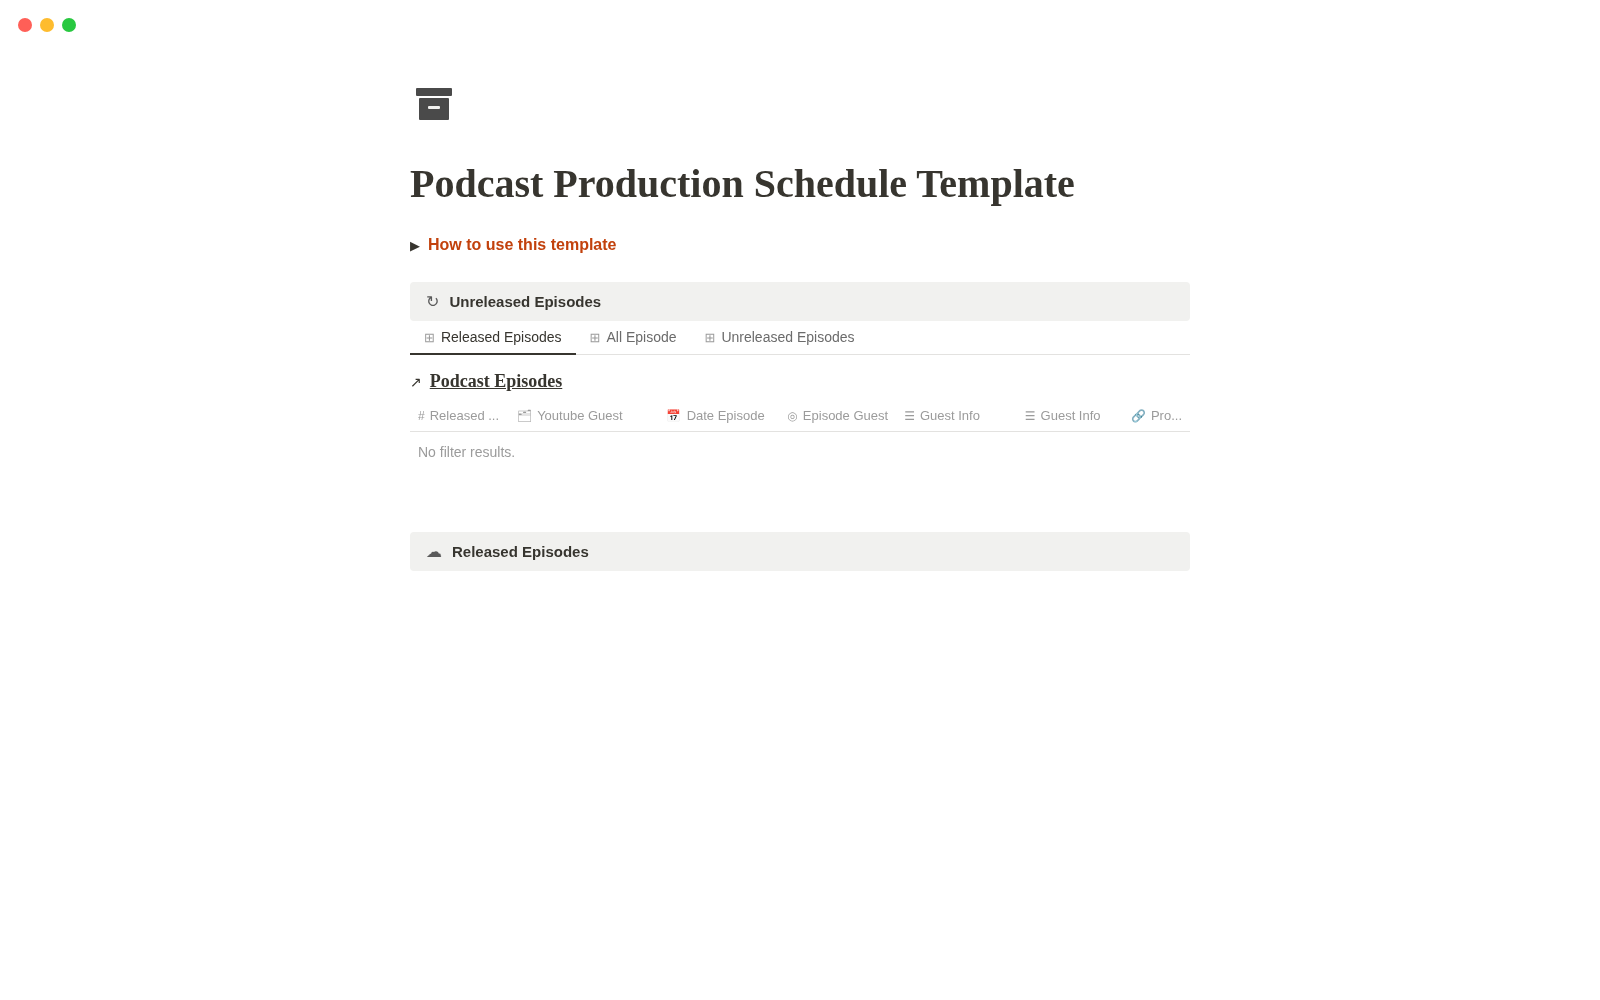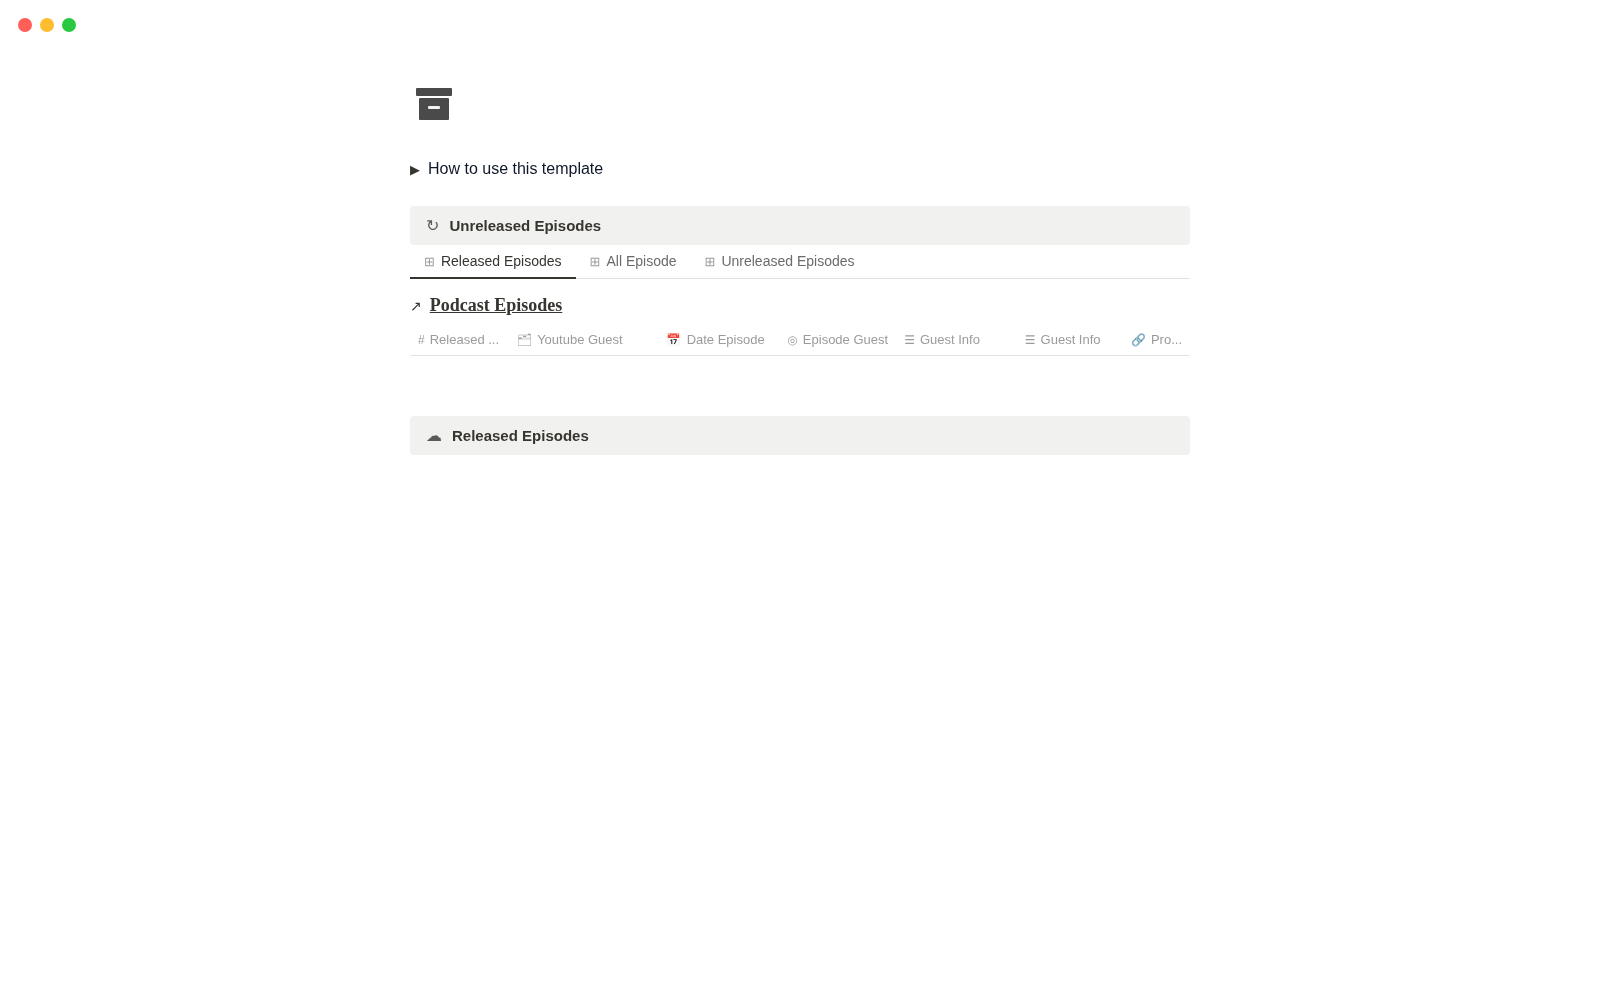--- a/index.html
+++ b/index.html
@@ -62,22 +62,22 @@
       gap: 8px;
       margin-bottom: 28px;
       cursor: pointer;
     }
     .toggle-arrow {
       font-size: 13px;
       color: #37352f;
     }
     .toggle-label {
       font-size: 16px;
-      font-weight: 400;
-      color: #0f172a;
+      font-weight: 700;
+      color: #c2410c;
     }
 
     
     .section-header {
       background: #f1f1ef;
       border-radius: 4px;
       padding: 10px 16px;
       display: flex;
       align-items: center;
       gap: 10px;
@@ -204,20 +204,21 @@
 
   <div class="page-icon">
     <svg viewBox="0 0 48 48" fill="none" xmlns="http://www.w3.org/2000/svg">
 
       <rect x="6" y="8" width="36" height="8" rx="1" fill="#4a4a4a"></rect>
       <rect x="9" y="18" width="30" height="22" rx="1" fill="#4a4a4a"></rect>
       <rect x="18" y="26" width="12" height="3" rx="1" fill="#f1f1ef"></rect>
     </svg>
   </div>
 
+  <h1 class="page-title">Podcast Production Schedule Template</h1>
 
   <div class="toggle-row">
     <span class="toggle-arrow">▶</span>
     <span class="toggle-label">How to use this template</span>
   </div>
 
   <div class="section-header">
     <span class="section-header-icon">↻</span>
     <span class="section-header-label">Unreleased Episodes</span>
   </div>
@@ -266,19 +267,20 @@
     <div class="table-col col-guestinfo">
       <span class="col-icon">☰</span>
       <span>Guest Info</span>
     </div>
     <div class="table-col col-pro">
       <span class="col-icon">🔗</span>
       <span>Pro...</span>
     </div>
   </div>
 
+  <div class="no-results">No filter results.</div>
 
   <div class="section-header-bottom">
     <span class="section-header-icon">☁</span>
     <span class="section-header-label">Released Episodes</span>
   </div>
 
 </div>
 
 </body></html>

